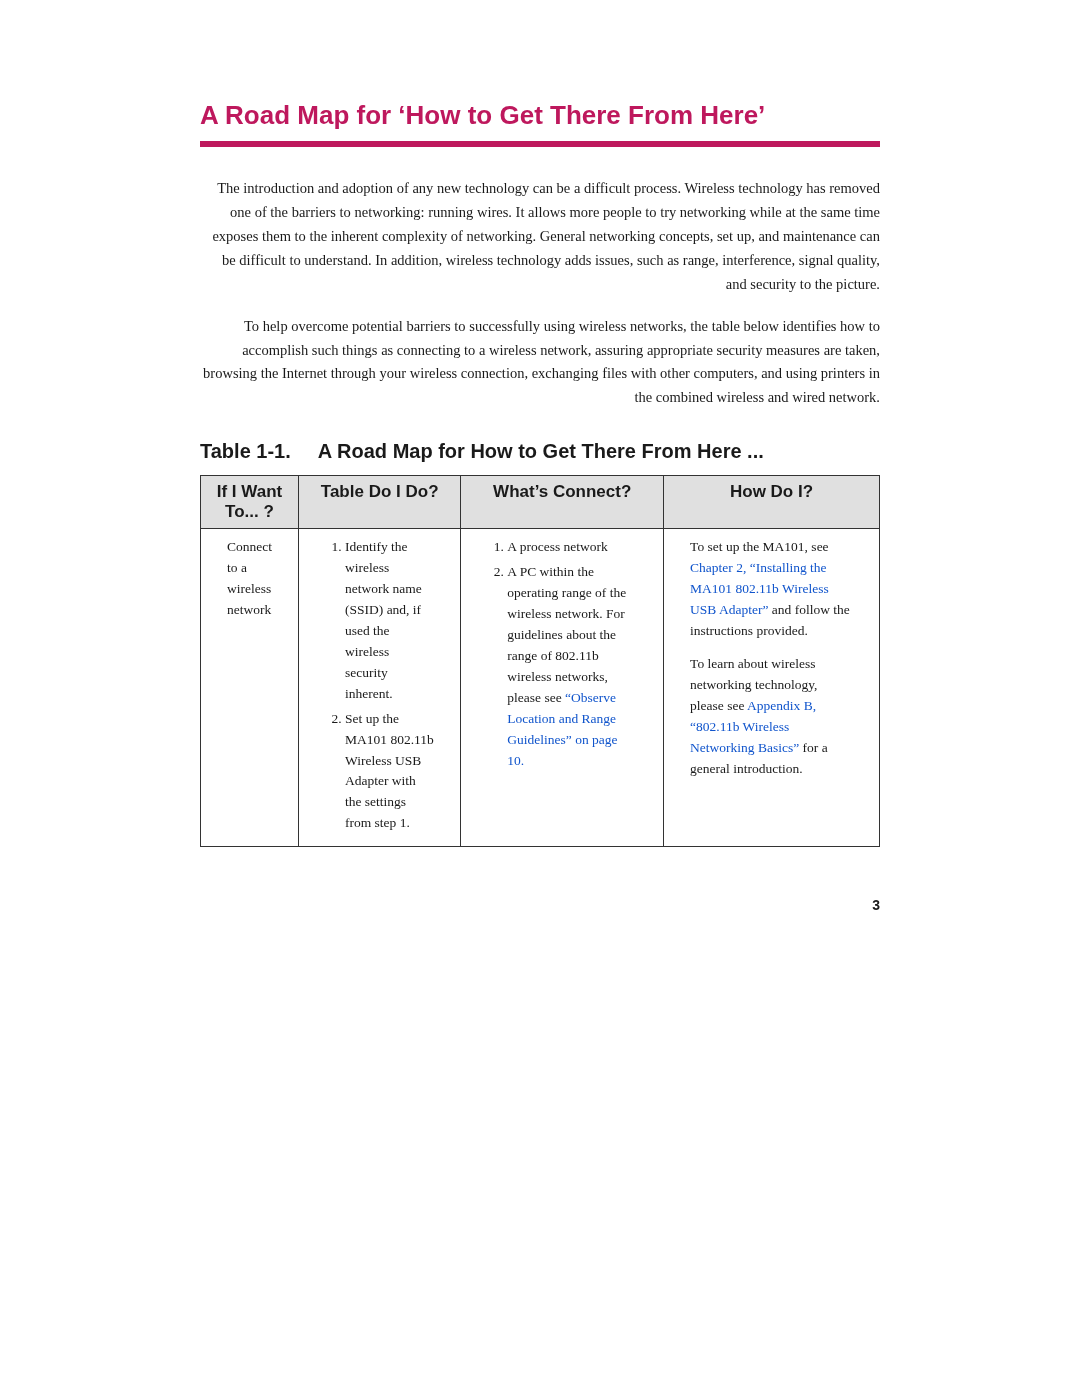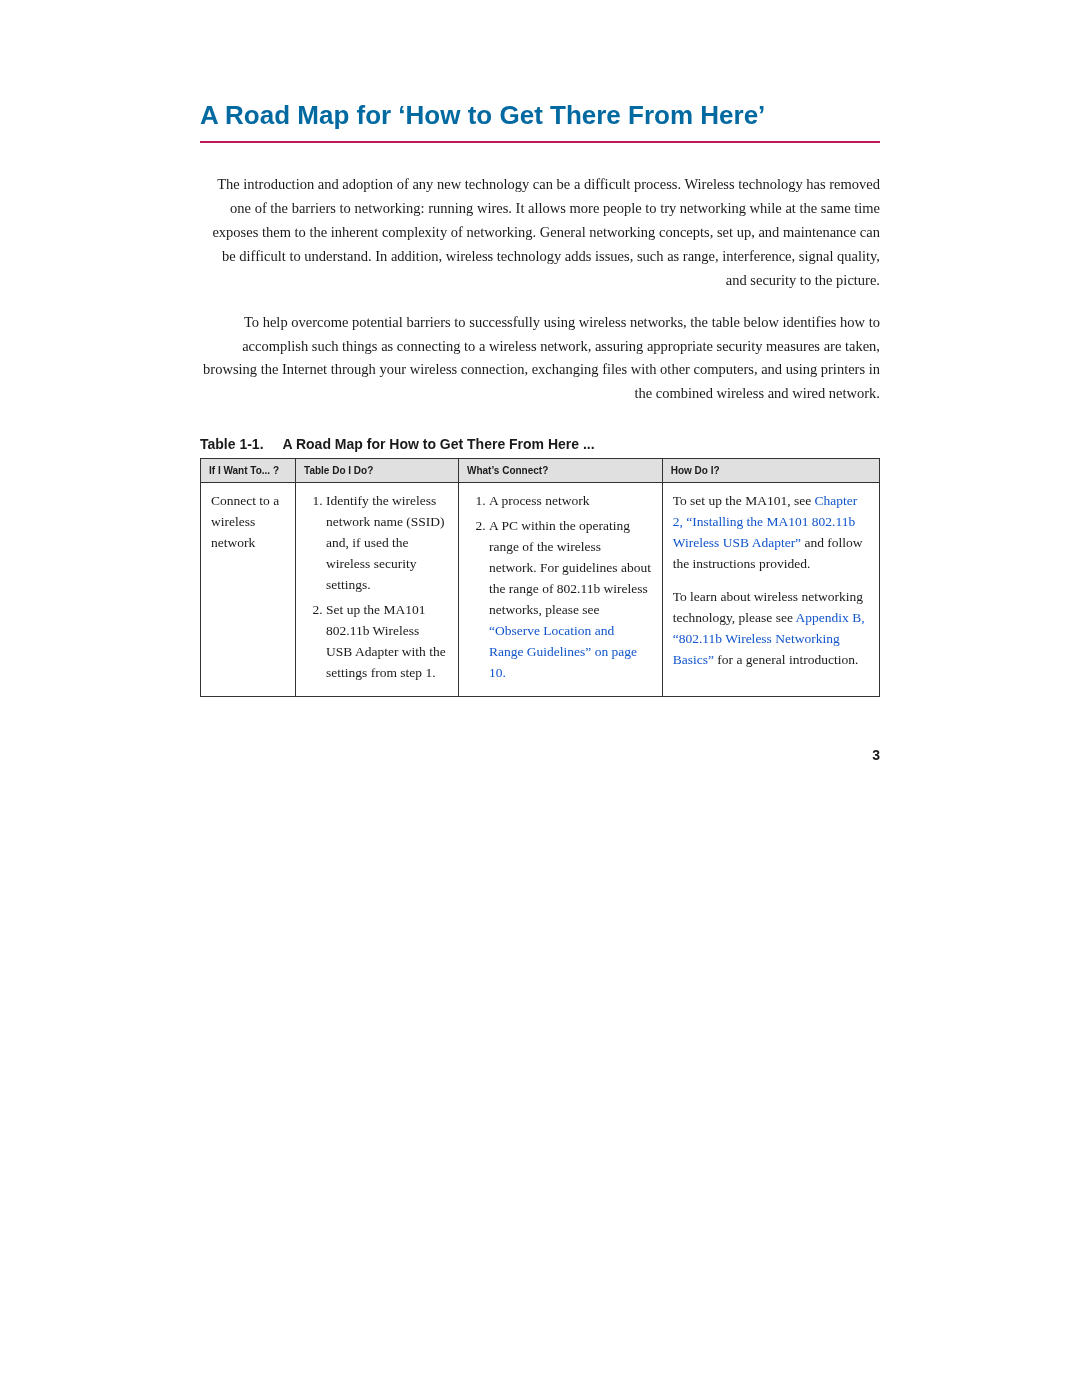--- a/index.html
+++ b/index.html
@@ -22,62 +22,62 @@
     .page {
       width: 680px;
       margin: 0 auto;
       padding: 100px 0 80px 0;
     }
 
     .chapter-title {
       font-size: 26px;
       font-weight: bold;
       font-family: Arial, Helvetica, sans-serif;
-      color: #0369a1;
-      border-bottom: 2px solid #be185d;
+      color: #be185d;
+      border-bottom: 6px solid #be185d;
       padding-bottom: 10px;
       margin-bottom: 30px;
     }
 
     .intro-paragraph {
       font-size: 14.5px;
       line-height: 1.65;
       margin-bottom: 18px;
       text-align: right;
     }
 
     .table-caption {
-      font-size: 14px;
+      font-size: 20px;
       font-weight: bold;
       font-family: Arial, Helvetica, sans-serif;
       margin-top: 30px;
-      margin-bottom: 6px;
+      margin-bottom: 12px;
     }
 
     .road-map-table {
       width: 100%;
       border-collapse: collapse;
       margin-top: 4px;
       font-size: 13.5px;
     }
 
     .road-map-table th {
       background-color: #e0e0e0;
       border: 1px solid #333;
       padding: 6px 8px;
       font-family: Arial, Helvetica, sans-serif;
-      font-size: 10px;
+      font-size: 17px;
       font-weight: bold;
-      text-align: left;
+      text-align: center;
       vertical-align: top;
     }
 
     .road-map-table td {
       border: 1px solid #333;
-      padding: 8px 10px;
+      padding: 8px 26px;
       vertical-align: top;
       line-height: 1.55;
     }
 
     .col-want { width: 14%; }
     .col-what { width: 24%; }
     .col-needed { width: 30%; }
     .col-how { width: 32%; }
 
     .link-blue {
@@ -126,21 +126,21 @@
       </tr>
     </thead>
     <tbody>
       <tr>
         <td>
           <span>Connect to a wireless network</span>
         </td>
         <td>
           <ol class="table-list">
             <li>
-              <span>Identify the wireless network name (SSID) and, if used the wireless security settings.</span>
+              <span>Identify the wireless network name (SSID) and, if used the wireless security inherent.</span>
             </li>
             <li>
               <span>Set up the MA101 802.11b Wireless USB Adapter with the settings from step 1.</span>
             </li>
           </ol>
         </td>
         <td>
           <ol class="table-list">
             <li>
               <span>A process network</span>

